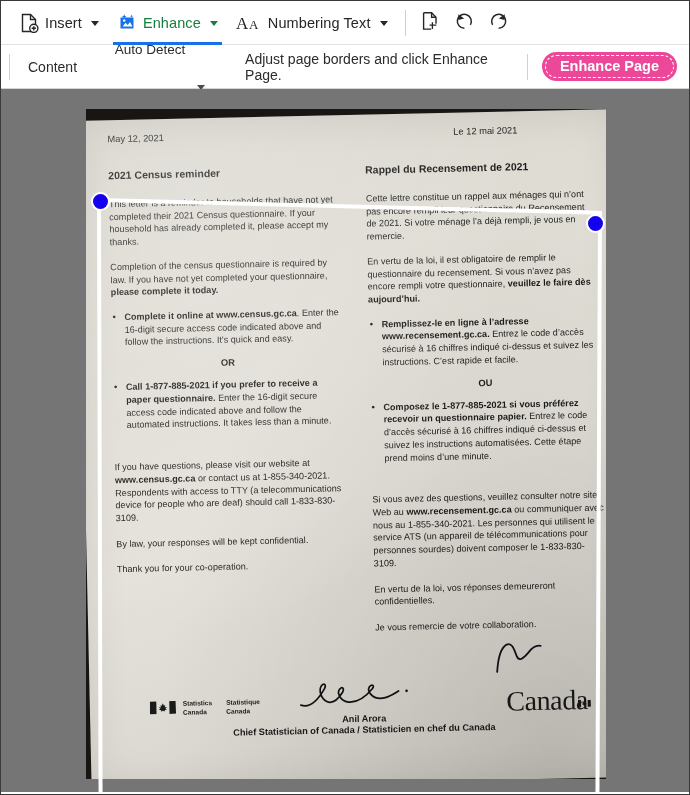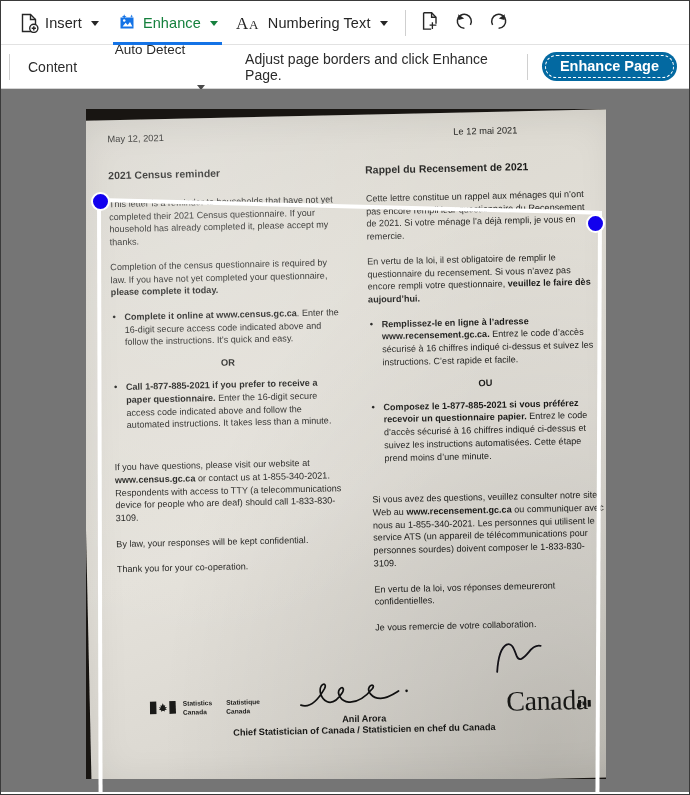--- a/index.html
+++ b/index.html
@@ -98,21 +98,21 @@
     font-size: 14px; color: #2b2b2b;
     margin-left: 36px;
   }
   .ob-sep2 {
     width: 1px; height: 26px;
     background: #d0d0d0;
     margin-left: auto;
   }
   .enhance-btn {
     margin-left: 14px; margin-right: 12px;
-    background: #0369a1;
+    background: #ec4899;
     color: #ffffff;
     font-size: 14.5px;
     font-weight: bold;
     border-radius: 15px;
     padding: 6px 18px 7px 18px;
     position: relative;
     cursor: default;
     white-space: nowrap;
   }
   .enhance-btn::after {

